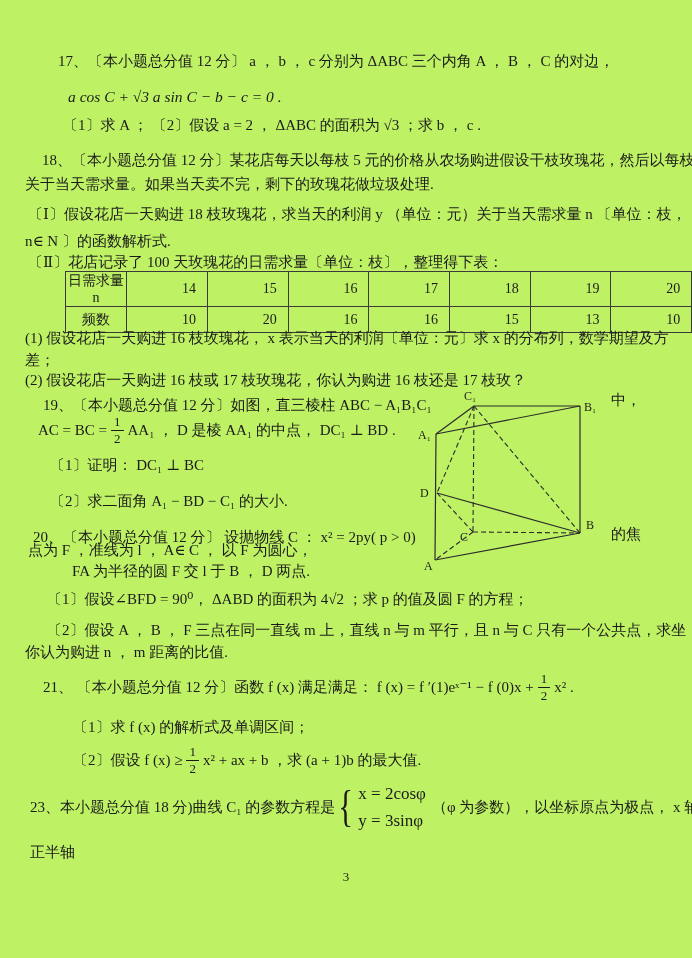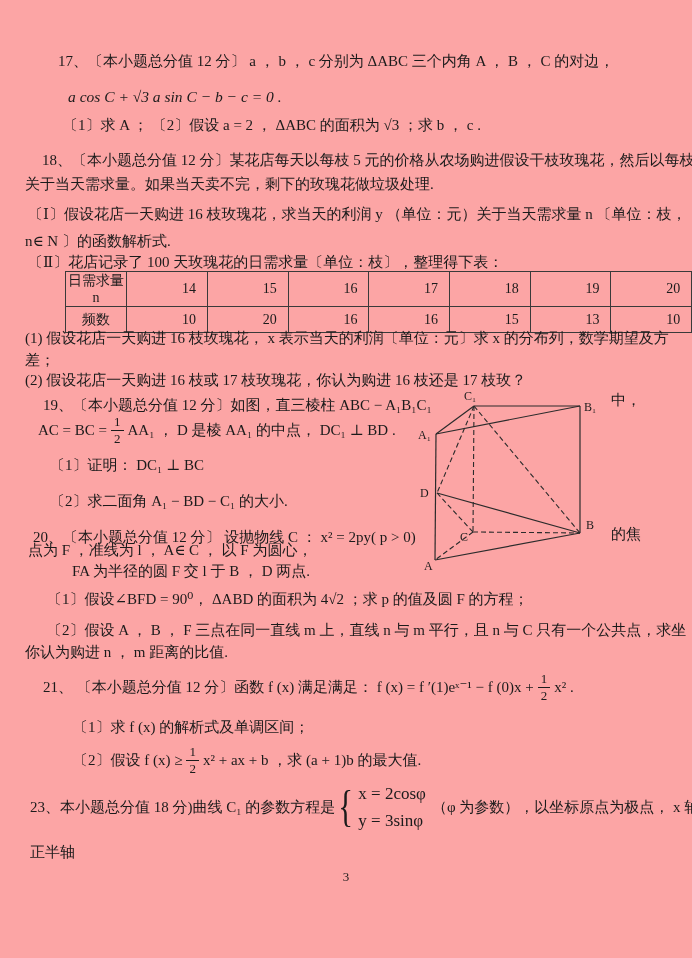--- a/index.html
+++ b/index.html
@@ -1,20 +1,20 @@
 <!DOCTYPE html>
 <html><head>
 <meta charset="utf-8">
 <style>
   html,body{margin:0;padding:0;background:#e8e8e8;}
   #page{
     position:relative;
     width:692px;height:958px;
     margin:0 auto;
-    background:#fca5a5;
+    background:#bef264;
     font-family:"Liberation Serif","DejaVu Serif",serif;
     color:#1b1b1b;
     overflow:hidden;
   }
   .line{
     position:absolute;
     white-space:nowrap;
     font-size:15px;
     line-height:19px;
   }
@@ -81,21 +81,21 @@
 <body>
 
 <div id="page">
 
   <div class="line" style="left:58px;top:52px;">17、〔本小题总分值 12 分〕 a ， b ， c 分别为 ΔABC 三个内角 A ， B ， C 的对边，</div>
   <div class="line math" style="left:68px;top:87px;font-size:15.5px;">a cos C + √3 a sin C − b − c = 0 .</div>
   <div class="line" style="left:63px;top:116px;">〔1〕求 A ； 〔2〕假设 a = 2 ， ΔABC 的面积为 √3 ；求 b ， c .</div>
 
   <div class="line" style="left:42px;top:151px;">18、〔本小题总分值 12 分〕某花店每天以每枝 5 元的价格从农场购进假设干枝玫瑰花，然后以每枝 10</div>
   <div class="line" style="left:25px;top:175px;">关于当天需求量。如果当天卖不完，剩下的玫瑰花做垃圾处理.</div>
-  <div class="line" style="left:28px;top:205px;">〔Ⅰ〕假设花店一天购进 16 枝玫瑰花，求当天的利润 y （单位：元）关于当天需求量 n 〔单位：枝，</div>
+  <div class="line" style="left:28px;top:205px;">〔Ⅰ〕假设花店一天购进 18 枝玫瑰花，求当天的利润 y （单位：元）关于当天需求量 n 〔单位：枝，</div>
   <div class="line" style="left:25px;top:232px;">n∈ N 〕的函数解析式.</div>
   <div class="line" style="left:28px;top:253px;">〔Ⅱ〕花店记录了 100 天玫瑰花的日需求量〔单位：枝〕，整理得下表：</div>
 
   <table class="freq">
     <tbody>
         <tr>
       <td class="c0">日需求量 n</td>
       <td class="cn">14</td>
       <td class="cn">15</td>
       <td class="cn">16</td>

